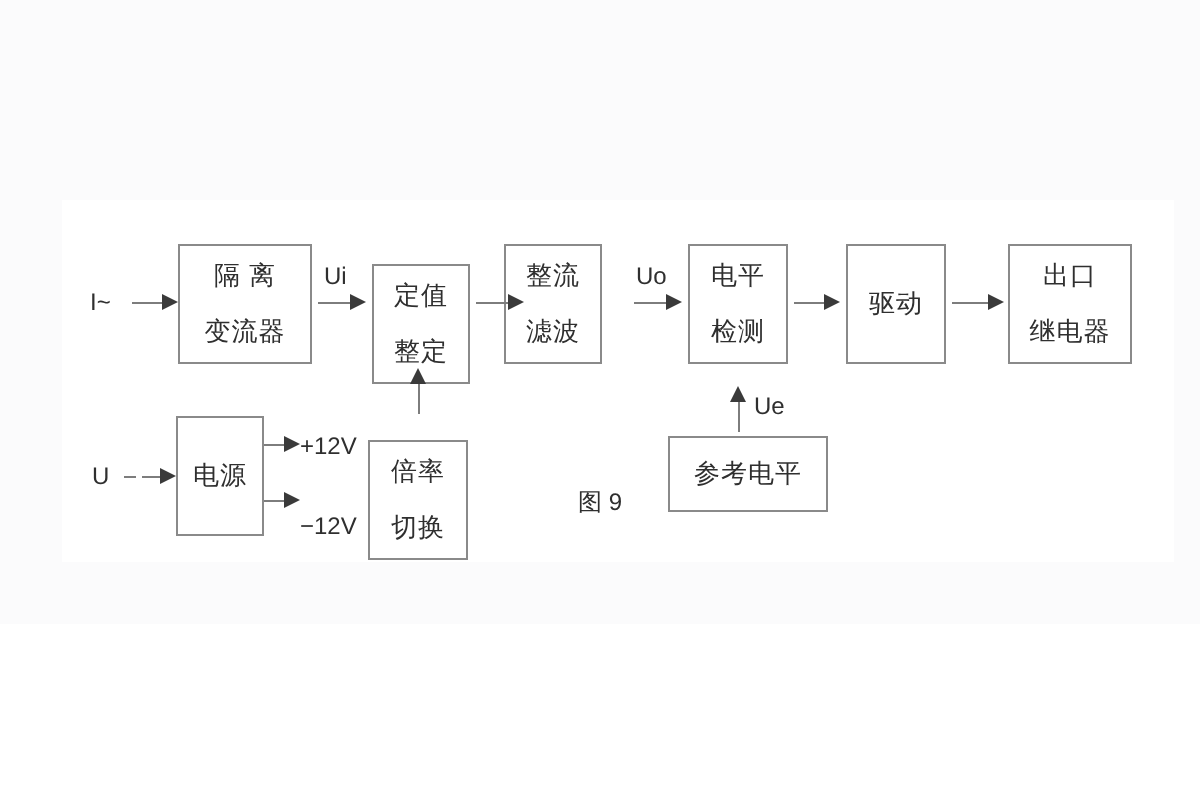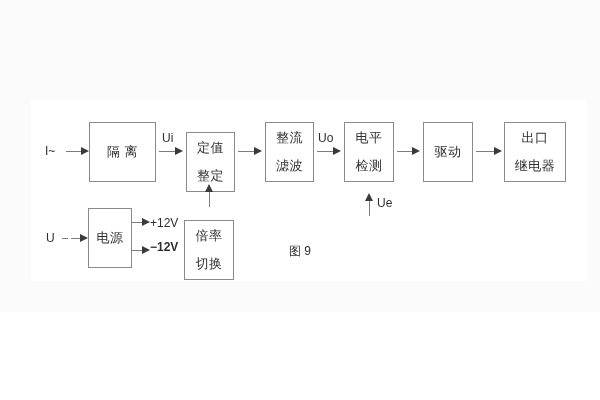--- a/index.html
+++ b/index.html
@@ -68,28 +68,29 @@
   }
 </style>
 </head>
 <body>
 
 <div class="stage">
   <div class="panel"></div>
 
   <div class="box" style="left:89px; top:122px; width:67px; height:60px;">
     <div class="bl">隔 离</div>
+    <div class="bl">变流器</div>
   </div>
 
   <div class="box" style="left:186px; top:122px; width:49px; height:60px;margin-top:10px;">
     <div class="bl">定值</div>
     <div class="bl">整定</div>
   </div>
 
-  <div class="box" style="left:265px; top:122px; width:49px; height:60px;">
+  <div class="box" style="left:252px; top:122px; width:49px; height:60px;">
     <div class="bl">整流</div>
     <div class="bl">滤波</div>
   </div>
 
   <div class="box" style="left:344px; top:122px; width:50px; height:60px;">
     <div class="bl">电平</div>
     <div class="bl">检测</div>
   </div>
 
   <div class="box" style="left:423px; top:122px; width:50px; height:60px;">
@@ -103,29 +104,32 @@
 
   <div class="box" style="left:88px; top:208px; width:44px; height:60px;">
     <div class="bl">电源</div>
   </div>
 
   <div class="box" style="left:184px; top:208px; width:50px; height:60px;margin-top:12px;">
     <div class="bl">倍率</div>
     <div class="bl">切换</div>
   </div>
 
+  <div class="box" style="left:334px; top:218px; width:80px; height:38px;">
+    <div class="bl">参考电平</div>
+  </div>
 
   <div class="lbl" style="left:45px; top:144px;">I~</div>
   <div class="lbl" style="left:46px; top:231px;">U</div>
 
   <div class="lbl" style="left:162px; top:131px;">Ui</div>
   <div class="lbl" style="left:318px; top:131px;">Uo</div>
   <div class="lbl" style="left:377px; top:196px;">Ue</div>
   <div class="lbl" style="left:150px; top:216px;">+12V</div>
-  <div class="lbl" style="left:150px; top:240px;font-weight:bold;">−12V</div>
+  <div class="lbl" style="left:150px; top:256px;">−12V</div>
 
   <div class="lbl" style="left:289px; top:244px;">图 9</div>
 
   <div>
     <div class="hline" style="left:66px; top:151px; width:15px;"></div>
     <div class="head-r" style="left:81px; top:147px;"></div>
   </div>
   <div>
     <div class="hline" style="left:159px; top:151px; width:16px;"></div>
     <div class="head-r" style="left:175px; top:147px;"></div>

